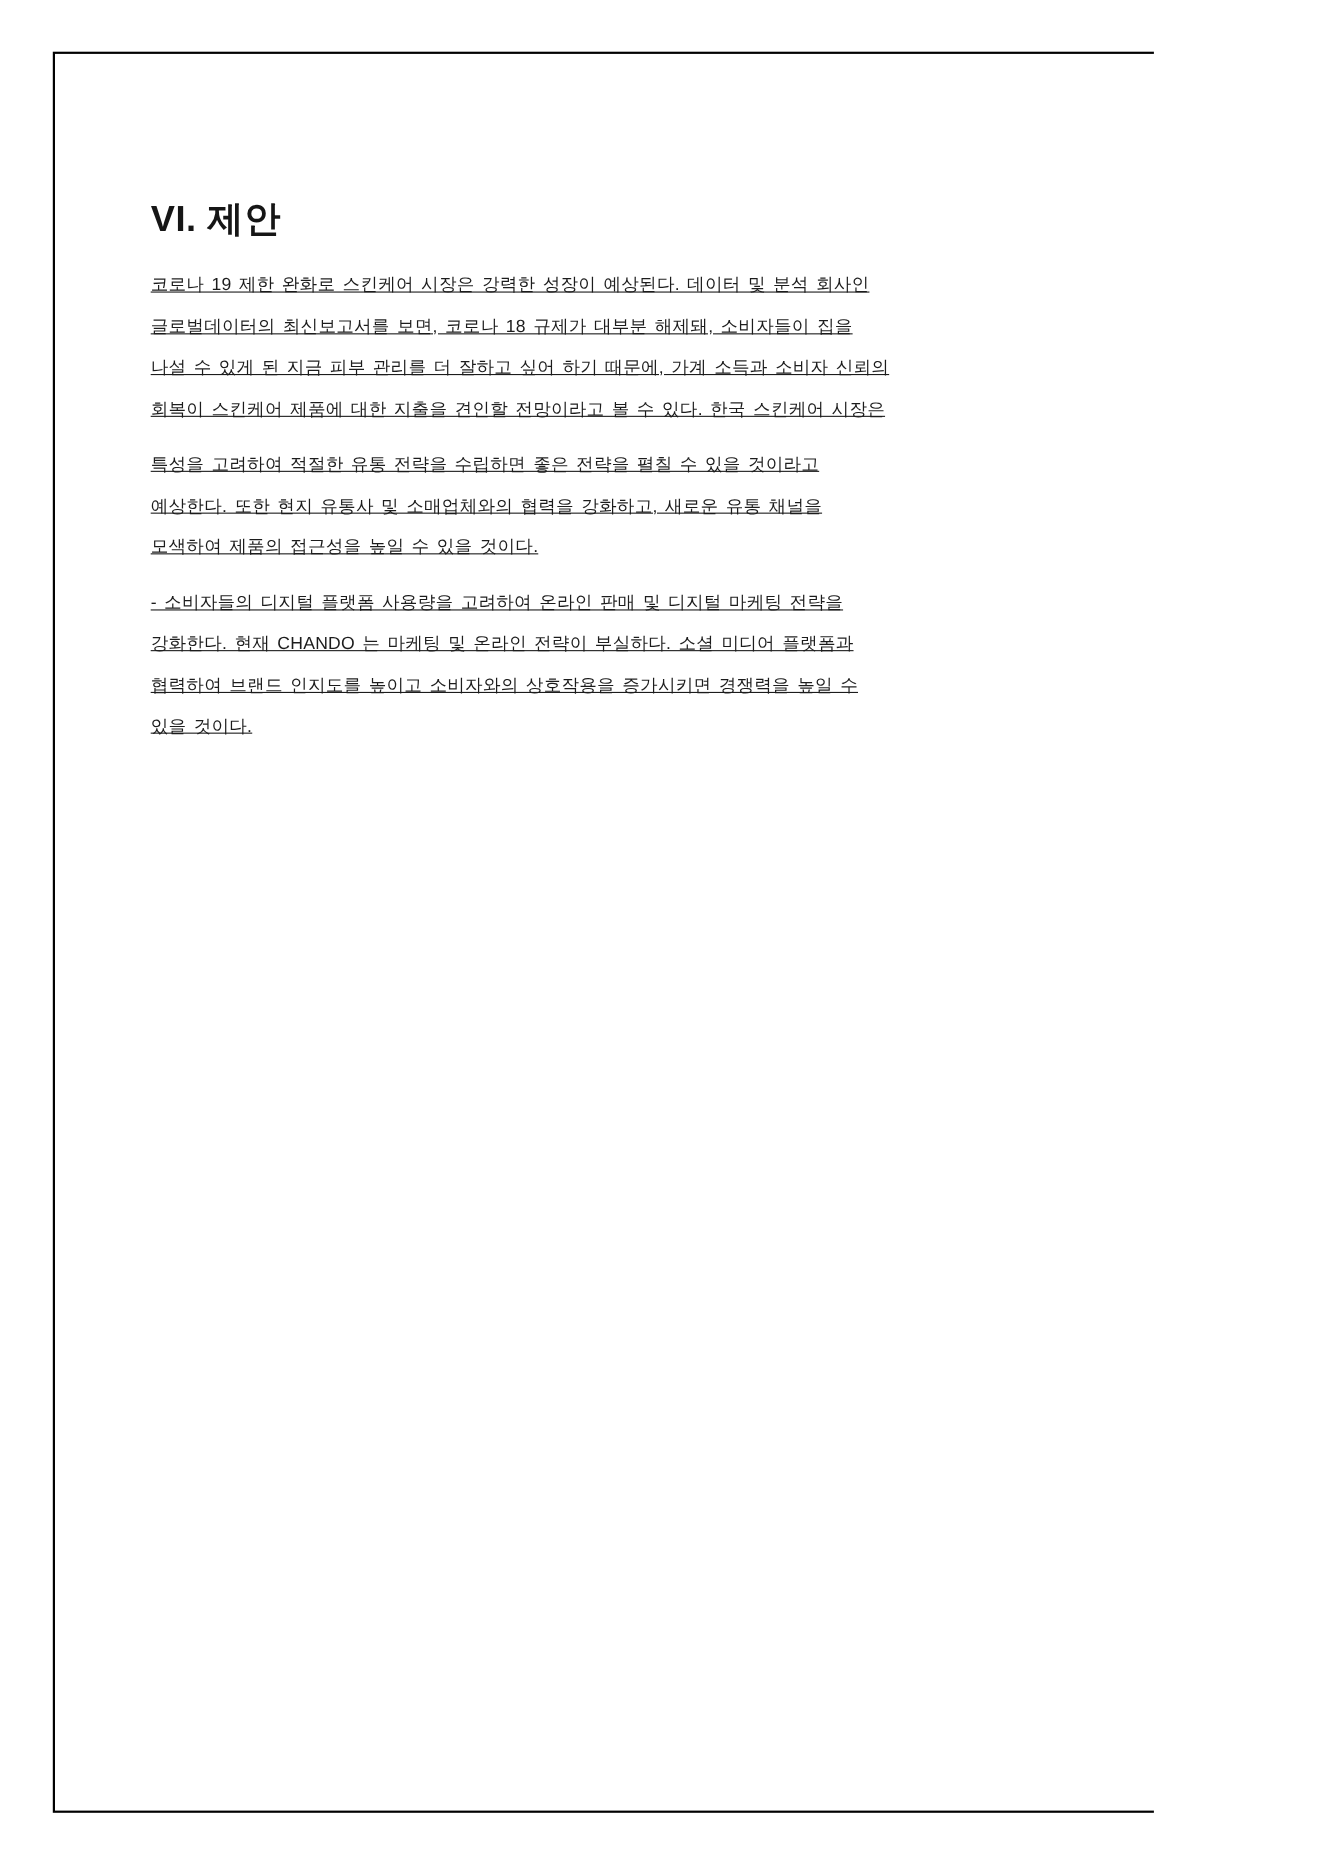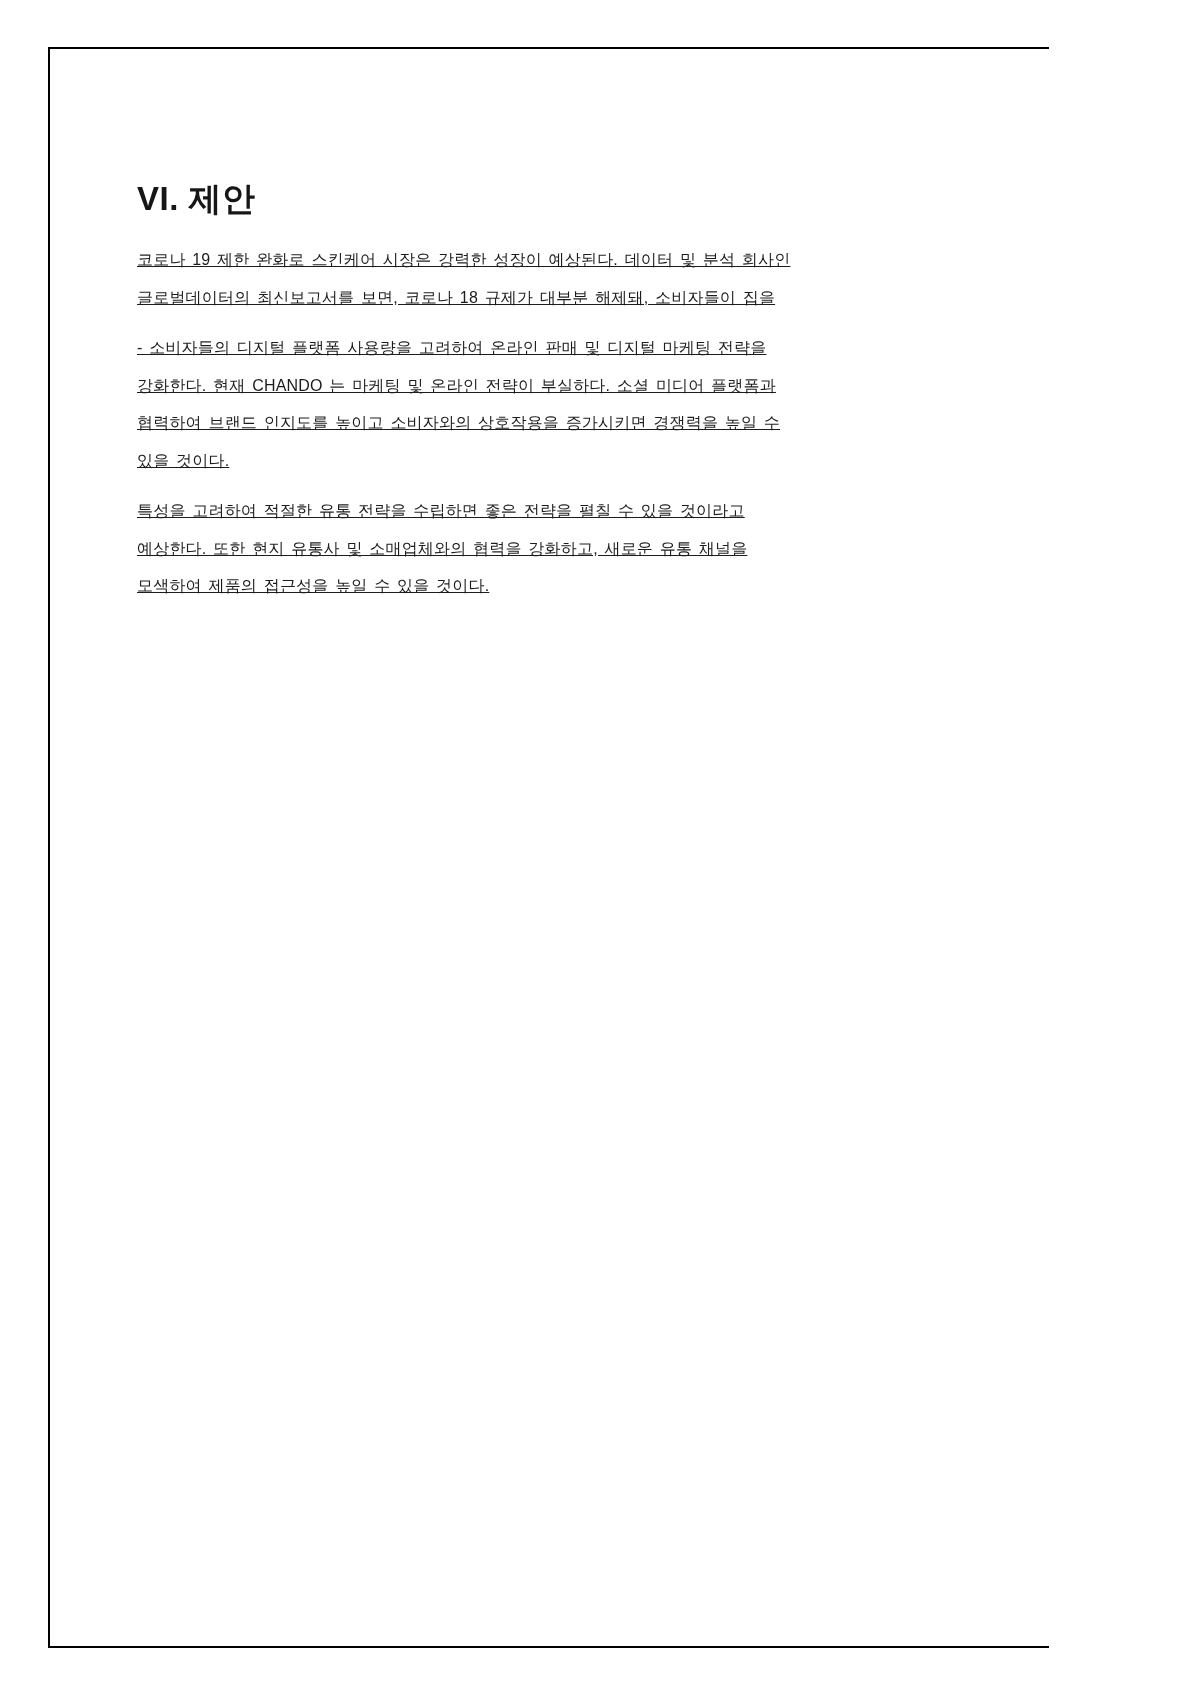--- a/index.html
+++ b/index.html
@@ -58,31 +58,33 @@
 
 <div class="page">
   <div class="page-border"></div>
 
   <div class="content">
     <h1 class="section-title">VI. 제안</h1>
 
     <div class="para">
       <span class="line">코로나 19 제한 완화로 스킨케어 시장은 강력한 성장이 예상된다. 데이터 및 분석 회사인</span>
       <span class="line">글로벌데이터의 최신보고서를 보면, 코로나 18 규제가 대부분 해제돼, 소비자들이 집을</span>
+      <span class="line">나설 수 있게 된 지금 피부 관리를 더 잘하고 싶어 하기 때문에, 가계 소득과 소비자 신뢰의</span>
+      <span class="line">회복이 스킨케어 제품에 대한 지출을 견인할 전망이라고 볼 수 있다. 한국 스킨케어 시장은</span>
     </div>
 
 
+
+    <div class="para">
+      <span class="line">특성을 고려하여 적절한 유통 전략을 수립하면 좋은 전략을 펼칠 수 있을 것이라고</span>
+      <span class="line">예상한다. 또한 현지 유통사 및 소매업체와의 협력을 강화하고, 새로운 유통 채널을</span>
+      <span class="line">모색하여 제품의 접근성을 높일 수 있을 것이다.</span>
+    </div>
 
     <div class="para">
       <span class="line">- 소비자들의 디지털 플랫폼 사용량을 고려하여 온라인 판매 및 디지털 마케팅 전략을</span>
       <span class="line">강화한다. 현재 CHANDO 는 마케팅 및 온라인 전략이 부실하다. 소셜 미디어 플랫폼과</span>
       <span class="line">협력하여 브랜드 인지도를 높이고 소비자와의 상호작용을 증가시키면 경쟁력을 높일 수</span>
       <span class="line">있을 것이다.</span>
     </div>
 
-    <div class="para">
-      <span class="line">특성을 고려하여 적절한 유통 전략을 수립하면 좋은 전략을 펼칠 수 있을 것이라고</span>
-      <span class="line">예상한다. 또한 현지 유통사 및 소매업체와의 협력을 강화하고, 새로운 유통 채널을</span>
-      <span class="line">모색하여 제품의 접근성을 높일 수 있을 것이다.</span>
-    </div>
-
   </div>
 </div>
 
 </body></html>

